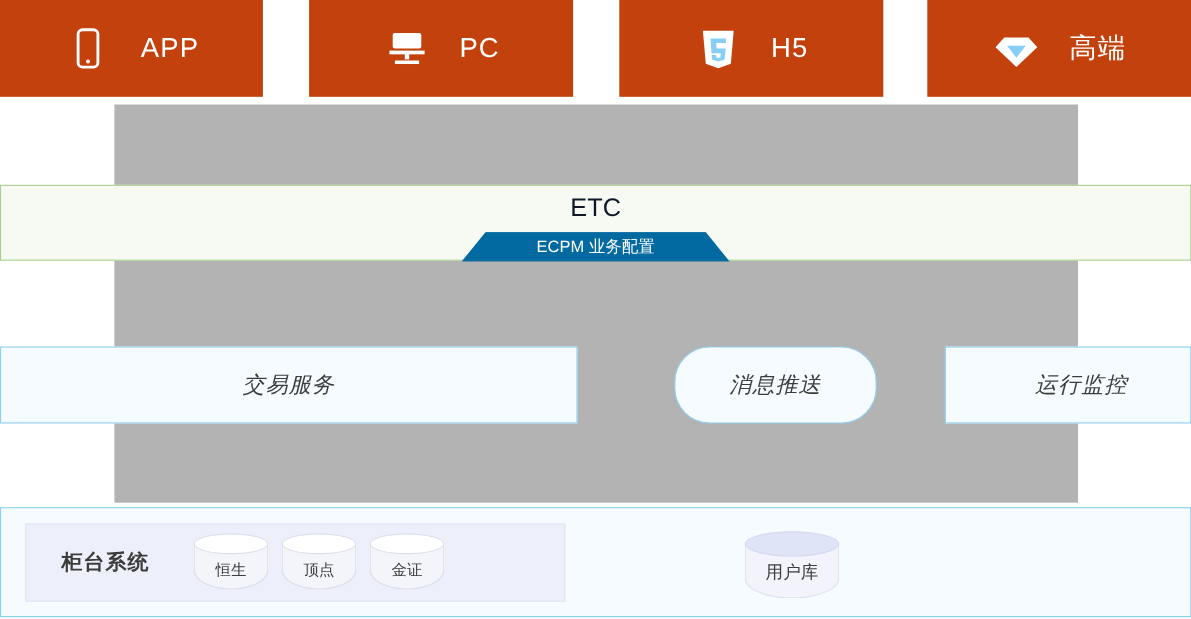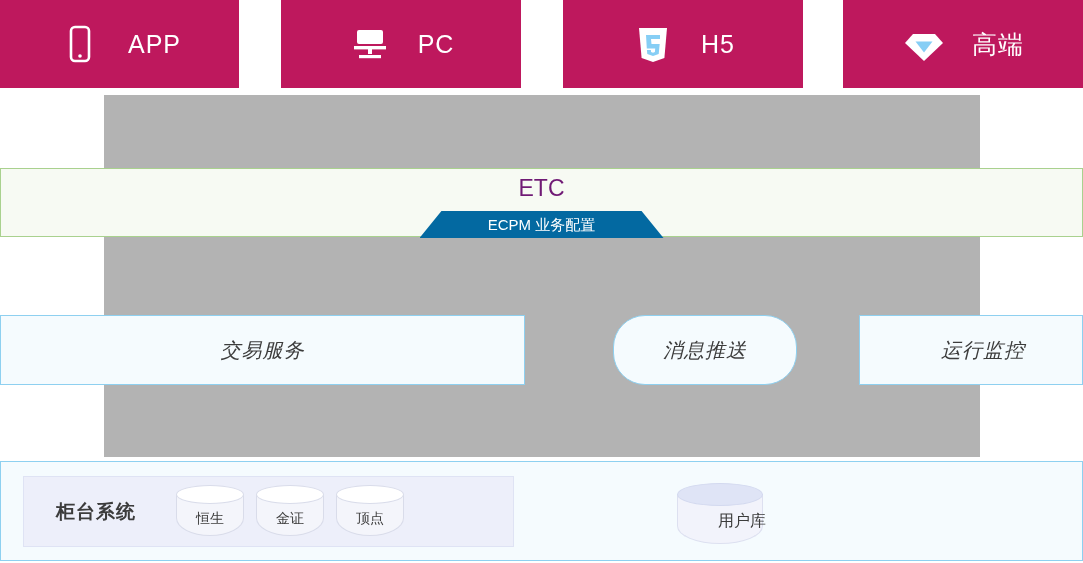--- a/index.html
+++ b/index.html
@@ -23,21 +23,21 @@
     position: absolute;
     left: 0;
     top: 0;
     width: 1083px;
     height: 88px;
   }
   .channel-tile {
     position: absolute;
     top: 0;
     height: 88px;
-    background: #be185d;
+    background: #c2410c;
     display: flex;
     align-items: center;
     justify-content: center;
     gap: 26px;
   }
   .channel-label {
     color: #ffffff;
     font-size: 25px;
     letter-spacing: 1px;
     line-height: 1;
@@ -71,21 +71,21 @@
     background: #f7faf3;
     border: 1px solid #a9d18e;
   }
   .etc-title {
     position: absolute;
     left: 0;
     top: 8px;
     width: 100%;
     text-align: center;
     font-size: 23px;
-    color: #701a75;
+    color: #0f172a;
     line-height: 1;
   }
   .ecpm-trapezoid {
     position: absolute;
     left: 50%;
     transform: translateX(-50%);
     top: 42px;
     width: 244px;
     height: 27px;
     background: #0369a1;
@@ -194,21 +194,20 @@
   .cyl-small .cyl-body { top: 9px; width: 68px; height: 42px; }
   .cyl-small .cyl-top  { width: 68px; height: 19px; }
   .cyl-small .cyl-label { top: 26px; }
 
   .userdb {
     position: absolute;
     left: 677px;
     top: 483px;
     width: 86px;
     height: 63px;
-    padding-left: 44px;
   }
   .userdb .cyl-body {
     top: 11px; width: 86px; height: 50px;
     background: #f2f3fb;
     border-color: #dde0f0;
   }
   .userdb .cyl-top {
     width: 86px; height: 23px;
     background: #dfe4f6;
     border-color: #d3d9ef;
@@ -294,27 +293,27 @@
 
       <span class="cylinder cyl-small">
         <span class="cyl-body"></span>
         <span class="cyl-top"></span>
         <span class="cyl-label">恒生</span>
       </span>
 
       <span class="cylinder cyl-small">
         <span class="cyl-body"></span>
         <span class="cyl-top"></span>
-        <span class="cyl-label">金证</span>
+        <span class="cyl-label">顶点</span>
       </span>
 
       <span class="cylinder cyl-small">
         <span class="cyl-body"></span>
         <span class="cyl-top"></span>
-        <span class="cyl-label">顶点</span>
+        <span class="cyl-label">金证</span>
       </span>
     </div>
   </div>
 
   <div class="cylinder userdb">
     <span class="cyl-body"></span>
     <span class="cyl-top"></span>
     <span class="cyl-label">用户库</span>
   </div>
 

